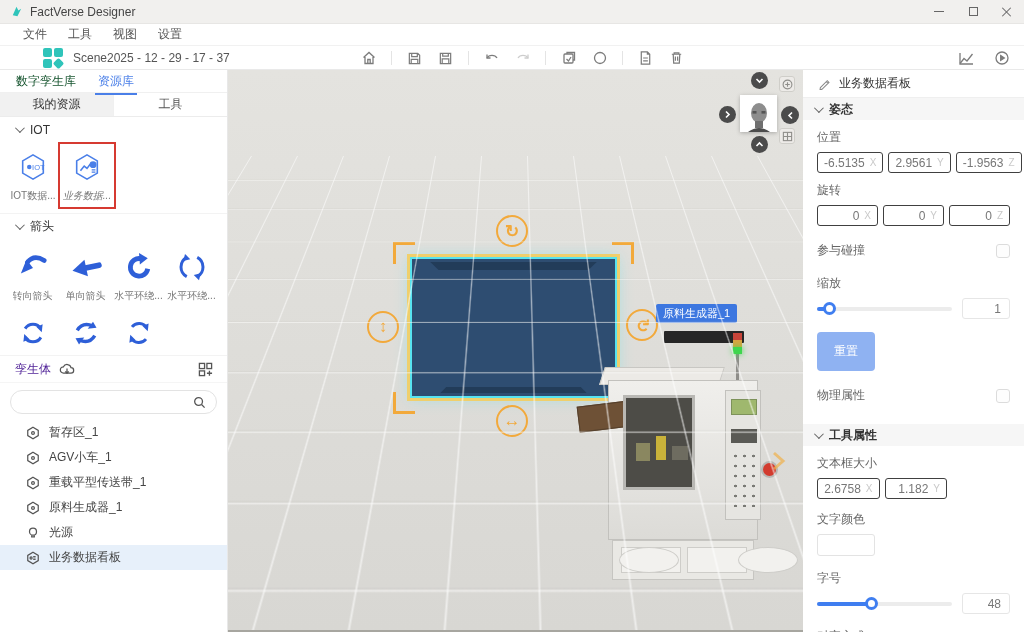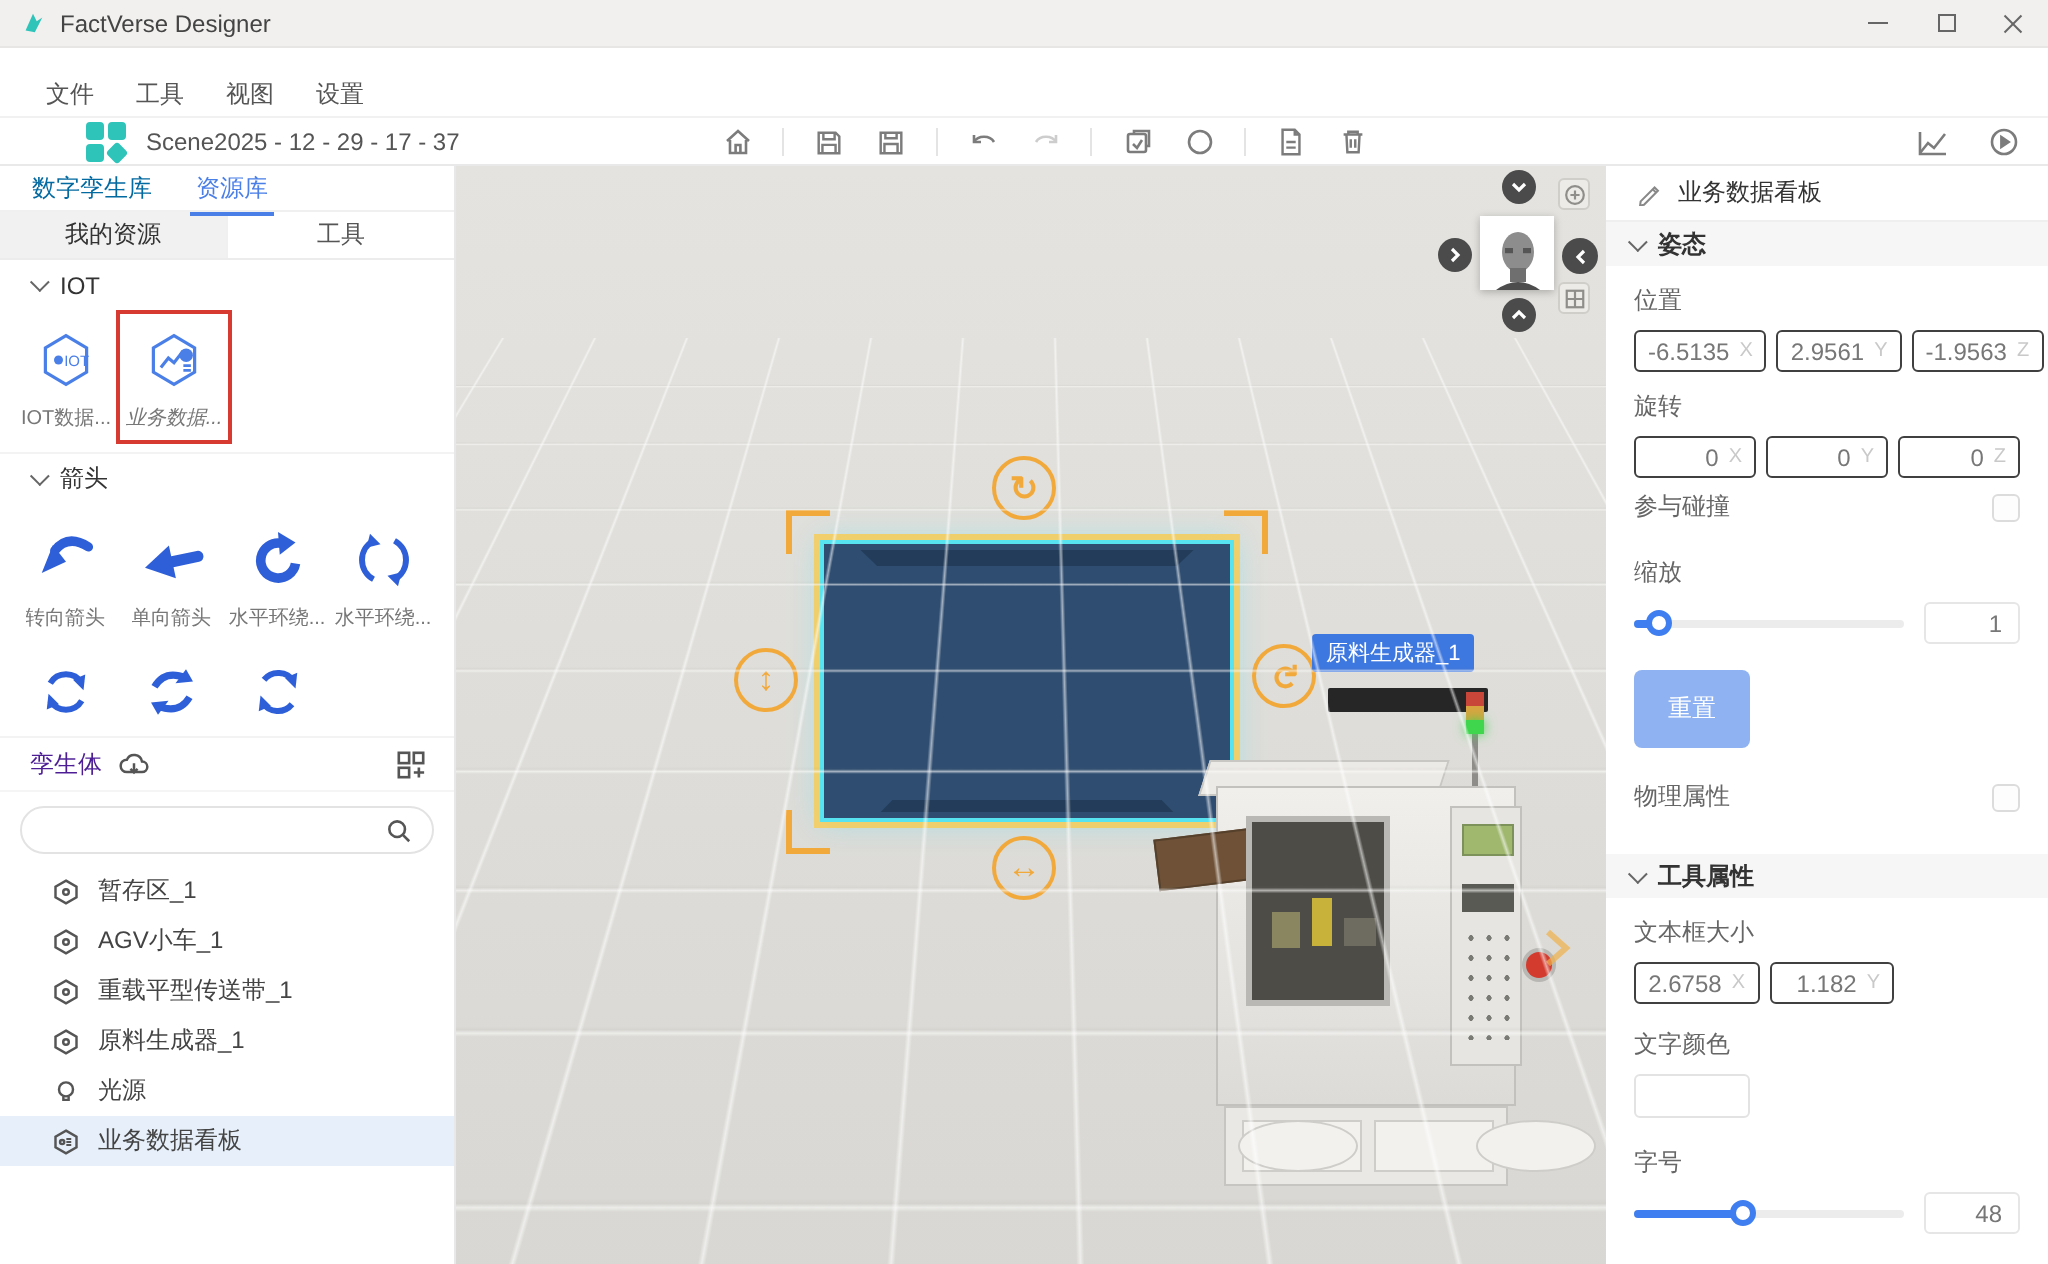--- a/index.html
+++ b/index.html
@@ -11,21 +11,21 @@
   .titlebar{height:24px;background:#f1f0ee;display:flex;align-items:center;padding:0 0 0 10px;border-bottom:1px solid #e7e6e4;}
   .titlebar .app-title{color:#444;font-size:12px;margin-left:7px;}
   .win-controls{margin-left:auto;display:flex;height:100%;}
   .win-btn{width:34px;display:flex;align-items:center;justify-content:center;color:#666;}
   .glyph-min{width:10px;height:1px;background:#666;}
   .glyph-max{width:9px;height:9px;border:1px solid #666;}
   .glyph-close{position:relative;width:10px;height:10px;}
   .glyph-close:before,.glyph-close:after{content:"";position:absolute;left:4px;top:-1px;width:1px;height:12px;background:#666;}
   .glyph-close:before{transform:rotate(45deg);} .glyph-close:after{transform:rotate(-45deg);}
 
-  .menubar{height:22px;background:#fff;display:flex;align-items:center;gap:21px;padding-left:23px;border-bottom:1px solid #f1f1f1;color:#555;margin-top:13px;}
+  .menubar{height:22px;background:#fff;display:flex;align-items:center;gap:21px;padding-left:23px;border-bottom:1px solid #f1f1f1;color:#555;}
   .menu-item{cursor:default;}
 
   .toolbar{height:24px;background:#fff;display:flex;align-items:center;border-bottom:1px solid #e9e9e9;position:relative;}
   .scene-logo{display:grid;grid-template-columns:9px 9px;gap:2px;margin-left:43px;}
   .scene-logo i{width:9px;height:9px;background:#2fc4ba;border-radius:2px;}
   .scene-logo i:last-child{transform:rotate(45deg) scale(.9);}
   .scene-name{margin-left:10px;color:#555;}
   .tb-center{position:absolute;left:360px;top:0;height:24px;display:flex;align-items:center;gap:14px;}
   .tb-right{position:absolute;right:14px;top:0;height:24px;display:flex;align-items:center;gap:18px;}
   .tb-sep{width:1px;height:14px;background:#e4e4e4;}
@@ -34,21 +34,21 @@
   .tb-icon.disabled svg{stroke:#cdcdcd;}
 
   
   .main{display:flex;height:562px;}
   .sidebar{width:228px;border-right:1px solid #e8e8e8;background:#fff;overflow:hidden;}
   .viewport{width:575px;position:relative;background:linear-gradient(#e4e3df,#d8d7d3);overflow:hidden;border-bottom:2px solid #a7a6a0;}
   .rightpanel{width:221px;background:#fff;position:relative;font-size:12px;}
 
   
   .lib-tabs{height:23px;display:flex;align-items:center;gap:22px;padding-left:16px;border-bottom:1px solid #f0f0f0;}
-  .lib-tab{color:#0369a1;position:relative;}
+  .lib-tab{color:#14532d;position:relative;}
   .lib-tab.active{color:#4a7fe8;}
   .lib-tab.active:after{content:"";position:absolute;left:-3px;right:-3px;bottom:-5px;height:2px;background:#4a7fe8;}
   .subtabs{height:24px;display:flex;border-bottom:1px solid #ececec;}
   .subtab{flex:1;display:flex;align-items:center;justify-content:center;color:#555;background:#fff;border-right:1px solid #f0f0f0;}
   .subtab:last-child{border-right:none;}
   .subtab.active{background:#f1f1f1;color:#333;}
   .sec-head{height:25px;display:flex;align-items:center;gap:8px;padding-left:15px;color:#333;}
   .chev{width:7px;height:7px;border-right:1.4px solid #666;border-bottom:1.4px solid #666;transform:rotate(45deg) translateY(-2px);}
   .res-grid{display:flex;padding:2px 4px 6px 6px;border-bottom:1px solid #f3f3f3;}
   .res-item{width:54px;display:flex;flex-direction:column;align-items:center;gap:7px;padding:8px 0 4px;position:relative;}
@@ -124,21 +124,21 @@
   .stack-green{top:2px;background:#3fd64e;box-shadow:0 0 6px #3fd64e;}
 
   
   .rp-head{height:28px;display:flex;align-items:center;gap:8px;padding-left:15px;border-bottom:1px solid #efefef;color:#333;}
   .rp-sec{height:22px;display:flex;align-items:center;gap:8px;padding-left:11px;background:#f6f6f6;color:#333;font-weight:bold;font-size:12px;}
   .rp-body{padding:0 14px;}
   .rp-label{color:#666;margin:9px 0 6px;}
   .nrow{display:flex;gap:5px;}
   .nbox{flex:1;height:21px;border:1px solid #404040;border-radius:3px;display:flex;align-items:center;justify-content:flex-end;gap:5px;padding:0 6px;color:#777;background:#fff;}
   .nbox .axis{color:#c9c9c9;font-size:10px;}
-  .checkrow{display:flex;align-items:center;margin-top:6px;color:#666;}
+  .checkrow{display:flex;align-items:center;margin-top:16px;color:#666;}
   .checkbox{margin-left:auto;width:14px;height:14px;border:1px solid #dcdcdc;border-radius:3px;background:#fdfdfd;}
   .sliderrow{display:flex;align-items:center;gap:10px;margin-top:4px;}
   .slider{position:relative;flex:1;height:4px;background:#ececec;border-radius:2px;}
   .slider .fill{height:4px;background:#3f7ef0;border-radius:2px;}
   .slider .knob{position:absolute;top:-5px;width:13px;height:13px;border-radius:50%;background:#fff;border:3.5px solid #3f7ef0;margin-left:-6px;}
   .valbox{width:48px;height:21px;border:1px solid #e6e6e6;border-radius:3px;display:flex;align-items:center;justify-content:flex-end;padding:0 8px;color:#777;background:#fff;}
   .reset-btn{margin-top:13px;width:58px;height:39px;background:#8fb2f2;border:none;border-radius:4px;color:#fff;font:inherit;}
   .swatch{width:58px;height:22px;border:1px solid #e3e3e3;border-radius:3px;background:#fff;}
 
   .hex-icon{stroke:#4a7fe8;fill:none;stroke-width:1.7;}

